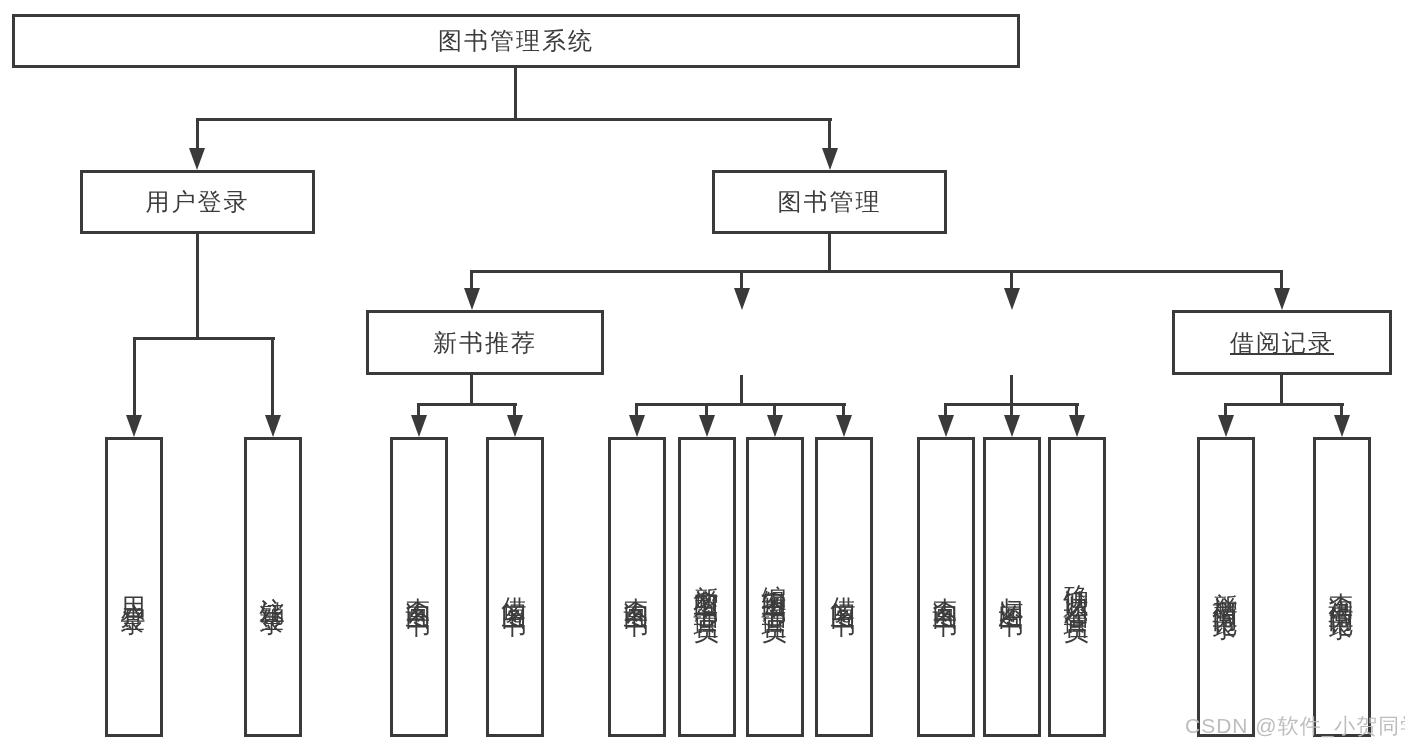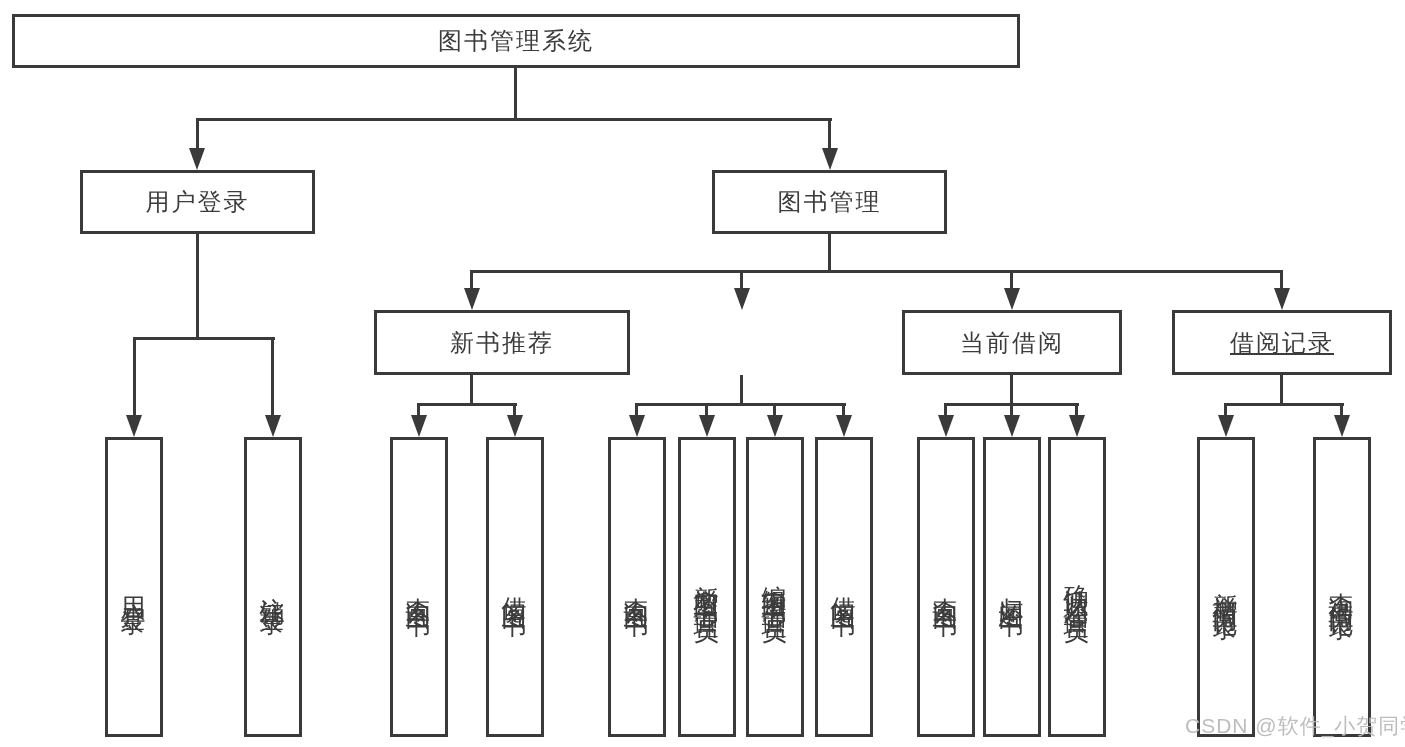--- a/index.html
+++ b/index.html
@@ -92,25 +92,22 @@
   <div class="hl" style="left:470px;top:270px;width:813px;"></div>
   <div class="vl" style="left:470px;top:270px;height:22px;"></div>
   <div class="arrow" style="left:464px;top:288px;"></div>
   <div class="vl" style="left:740px;top:270px;height:22px;"></div>
   <div class="arrow" style="left:734px;top:288px;"></div>
   <div class="vl" style="left:1010px;top:270px;height:22px;"></div>
   <div class="arrow" style="left:1004px;top:288px;"></div>
   <div class="vl" style="left:1280px;top:270px;height:22px;"></div>
   <div class="arrow" style="left:1274px;top:288px;"></div>
 
-  <div class="node" style="left:374px;top:310px;width:256px;height:65px;">
+  <div class="node" style="left:366px;top:310px;width:238px;height:65px;">
     <span>新书推荐</span>
-  </div>
-  <div class="node" style="left:902px;top:310px;width:220px;height:65px;">
-    <span>当前借阅</span>
   </div>
   <div class="node" style="left:1172px;top:310px;width:220px;height:65px;text-decoration:underline;">
     <span>借阅记录</span>
   </div>
 
   <div class="vl" style="left:470px;top:375px;height:31px;"></div>
   <div class="hl" style="left:417px;top:403px;width:100px;"></div>
   <div class="vl" style="left:417px;top:403px;height:14px;"></div>
   <div class="arrow" style="left:411px;top:415px;"></div>
   <div class="vl" style="left:513px;top:403px;height:14px;"></div>

